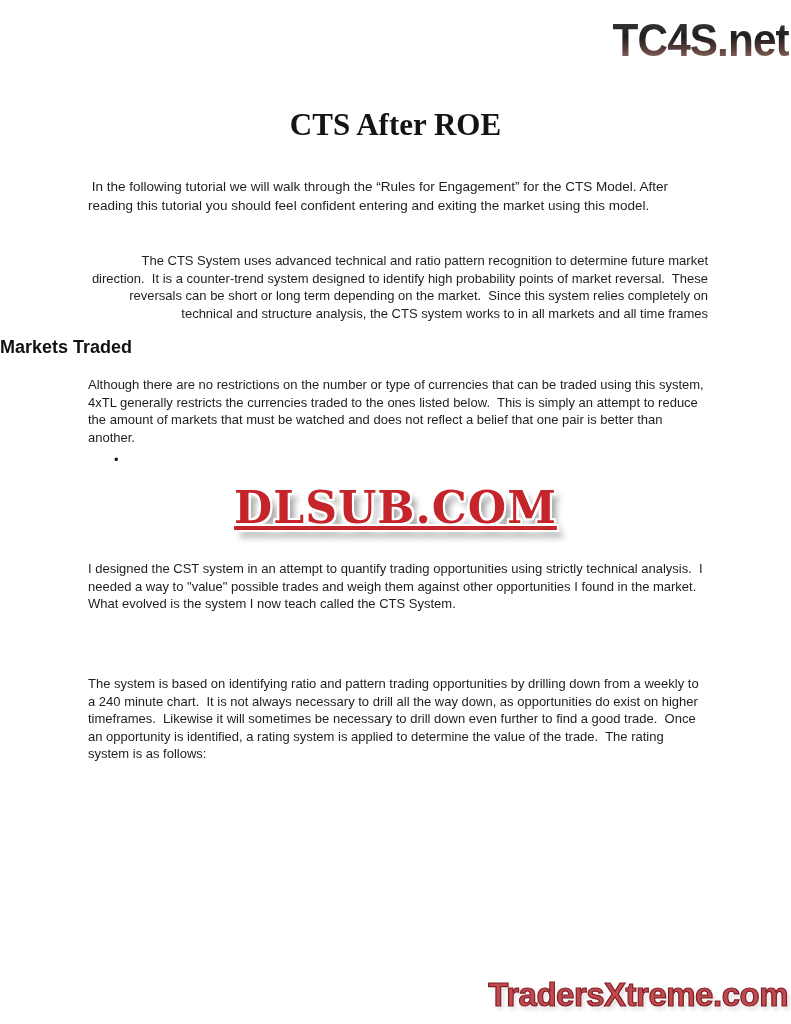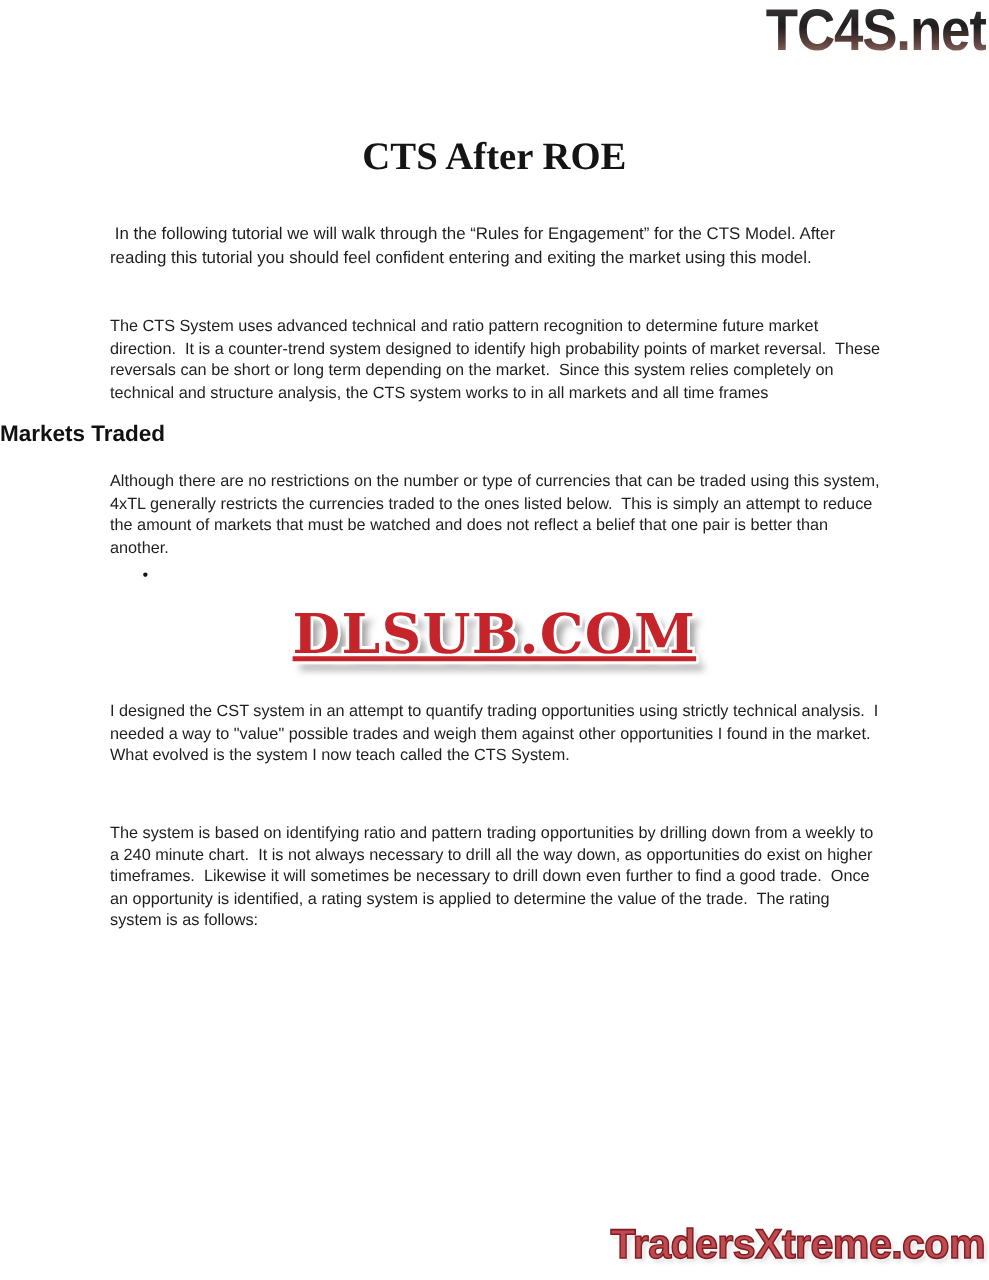--- a/index.html
+++ b/index.html
@@ -6,21 +6,21 @@
   .page {
     position:relative;
     width:791px; height:1024px;
     background:#ffffff;
     overflow:hidden;
     font-family:"Liberation Sans", sans-serif;
   }
 
   
   .header-logo {
-    position:absolute; top:0; right:2px;
+    position:absolute; top:16px; right:2px;
     line-height:1;
   }
   .header-logo .logo-text {
     display:inline-block;
     transform:scaleX(0.9);
     transform-origin:right center;
     font-family:"Liberation Sans", sans-serif;
     font-weight:bold;
     font-size:47px;
     letter-spacing:-1px;
@@ -46,24 +46,24 @@
   }
 
   
   .para {
     position:absolute; left:88px; width:620px;
     font-size:13px; line-height:17.5px;
     color:var(--body-text,#1e1e1e);
     white-space:pre-wrap;
   }
   .para.intro { top:163px; font-size:13.5px; line-height:19px; }
-  .para.overview { top:239px; }
+  .para.overview { top:239px;text-align:right; }
   .para.markets  { top:363px; }
   .para.design   { top:547px; }
-  .para.rating   { top:633px;margin-top:24px; }
+  .para.rating   { top:651px;margin-top:24px; }
 
   .section-heading {
     position:absolute; top:322px; left:0; width:100%;
     text-align:left;
     font-weight:bold;
     font-size:18px;
     color:#111111;
   }
 
   

